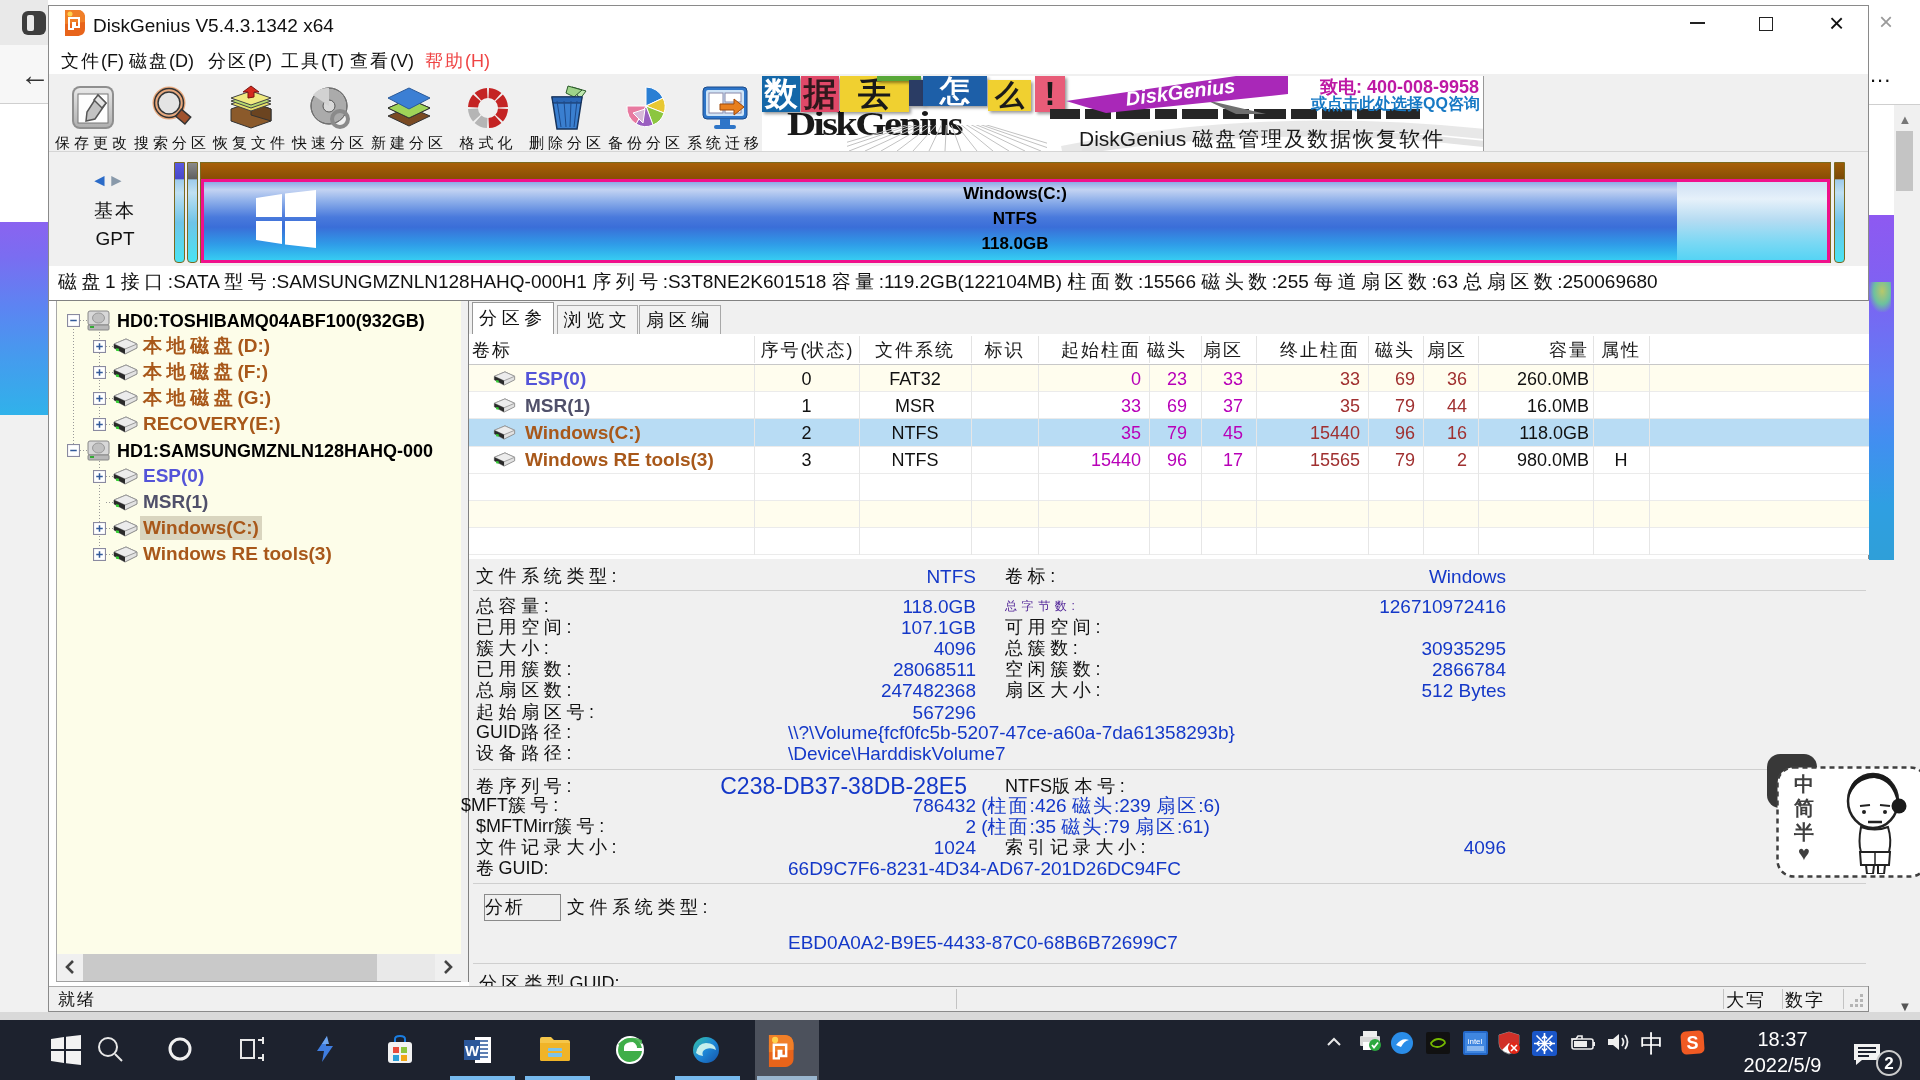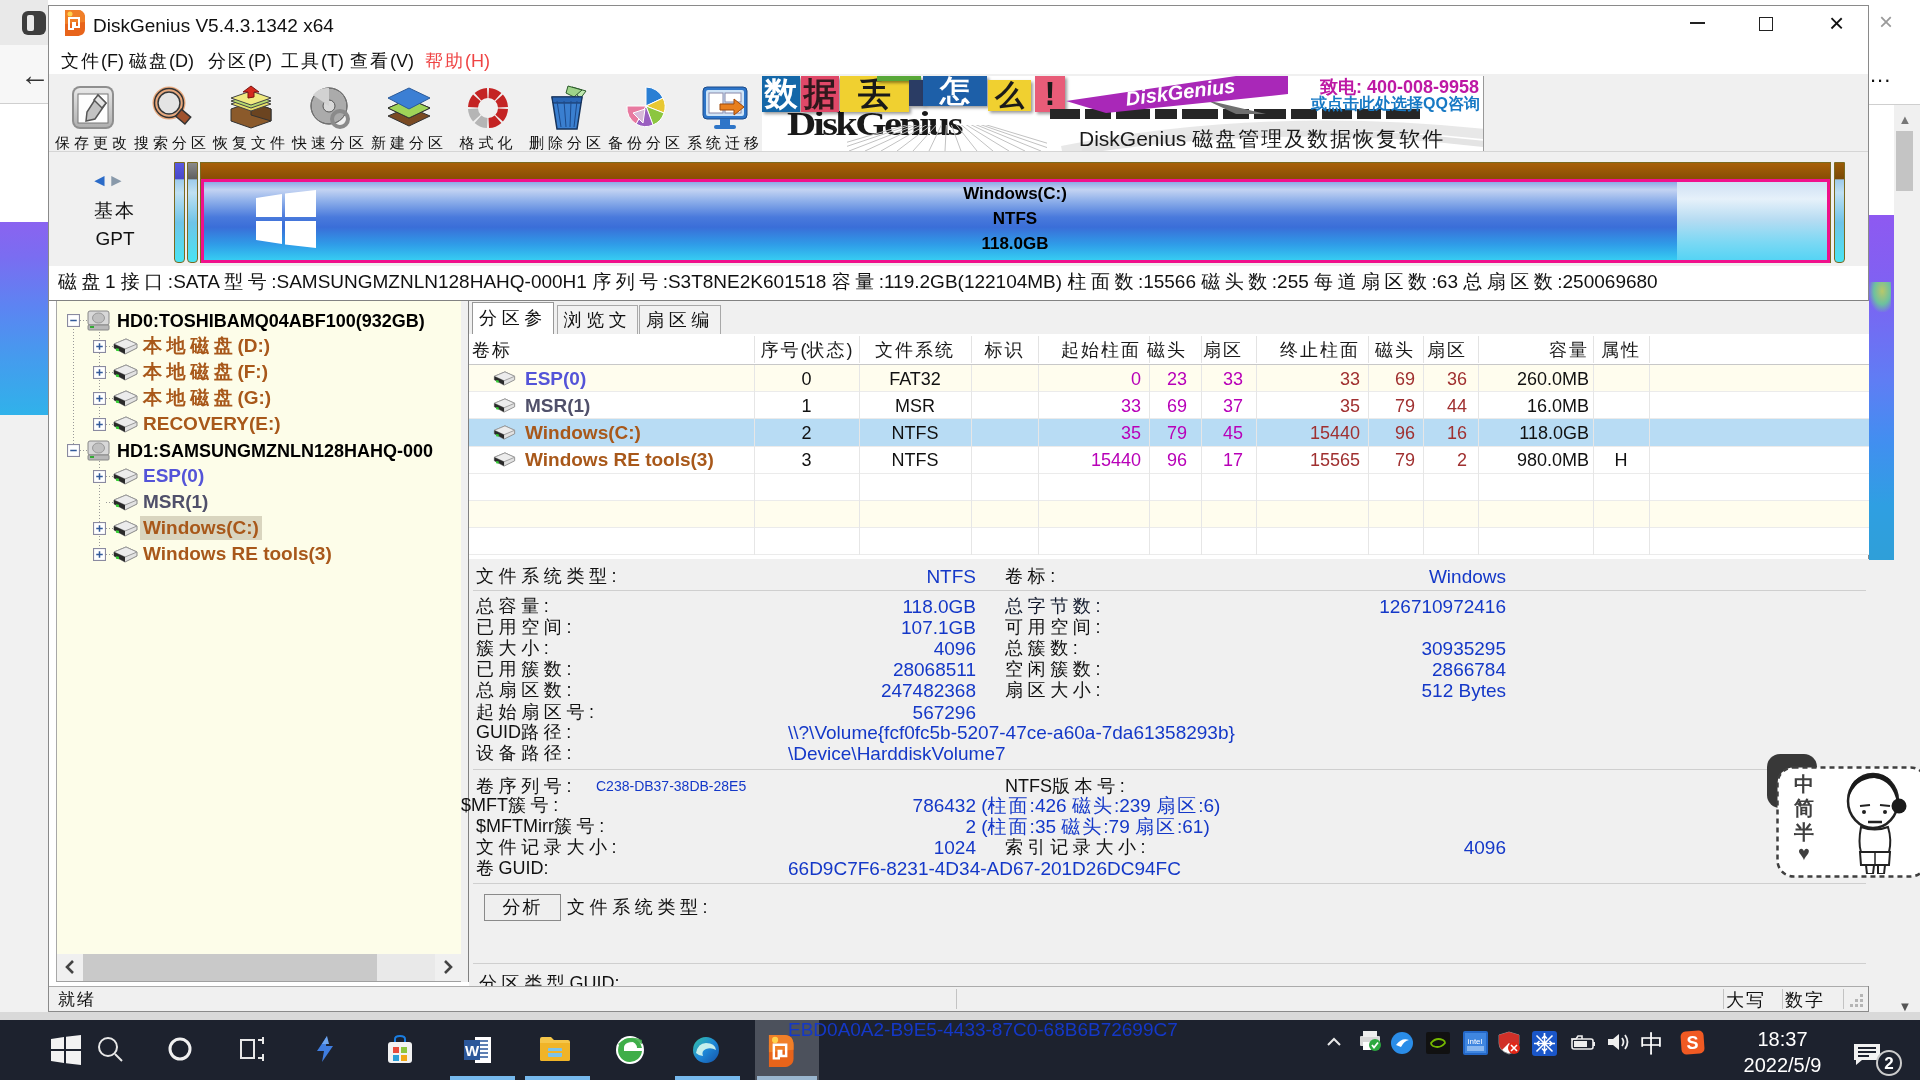--- a/index.html
+++ b/index.html
@@ -587,21 +587,21 @@
 <div class="abs" style="left:1268px;top:443px;width:150px;height:22px;font-size:18px;line-height:22px;color:#a03030;text-align:right">2</div>
 <div class="abs" style="left:1390px;top:443px;width:150px;height:22px;font-size:18px;line-height:22px;color:#111;text-align:right">980.0MB</div>
 <div class="abs" style="left:1544px;top:443px;width:56px;height:22px;font-size:18px;line-height:22px;color:#111;text-align:center">H</div>
 <div class="abs" style="left:420px;top:553px;width:1400px;height:427px;background:#f0f0f0"></div>
 <div class="abs" style="left:427px;top:560px;height:21px;font-size:18px;line-height:21px;color:#111;white-space:nowrap"><span class="k">文件系统类型</span>:</div>
 <div class="abs" style="left:527px;top:560px;width:400px;height:21px;font-size:19px;line-height:21px;color:#1438c8;text-align:right">NTFS</div>
 <div class="abs" style="left:956px;top:560px;height:21px;font-size:18px;line-height:21px;color:#111;white-space:nowrap"><span class="k">卷标</span>:</div>
 <div class="abs" style="left:1057px;top:560px;width:400px;height:21px;font-size:19px;line-height:21px;color:#1438c8;text-align:right">Windows</div>
 <div class="abs" style="left:427px;top:590px;height:21px;font-size:18px;line-height:21px;color:#111;white-space:nowrap"><span class="k">总容量</span>:</div>
 <div class="abs" style="left:527px;top:590px;width:400px;height:21px;font-size:19px;line-height:21px;color:#1438c8;text-align:right">118.0GB</div>
-<div class="abs" style="left:956px;top:590px;height:21px;font-size:18px;line-height:21px;color:#0f172a;white-space:nowrap"><span class="k">总字节数</span>:</div>
+<div class="abs" style="left:956px;top:590px;height:21px;font-size:12px;line-height:21px;color:#4c1d95;white-space:nowrap"><span class="k">总字节数</span>:</div>
 <div class="abs" style="left:1057px;top:590px;width:400px;height:21px;font-size:19px;line-height:21px;color:#1438c8;text-align:right">126710972416</div>
 <div class="abs" style="left:427px;top:611px;height:21px;font-size:18px;line-height:21px;color:#111;white-space:nowrap"><span class="k">已用空间</span>:</div>
 <div class="abs" style="left:527px;top:611px;width:400px;height:21px;font-size:19px;line-height:21px;color:#1438c8;text-align:right">107.1GB</div>
 <div class="abs" style="left:956px;top:611px;height:21px;font-size:18px;line-height:21px;color:#111;white-space:nowrap"><span class="k">可用空间</span>:</div>
 <div class="abs" style="left:427px;top:632px;height:21px;font-size:18px;line-height:21px;color:#111;white-space:nowrap"><span class="k">簇大小</span>:</div>
 <div class="abs" style="left:527px;top:632px;width:400px;height:21px;font-size:19px;line-height:21px;color:#1438c8;text-align:right">4096</div>
 <div class="abs" style="left:956px;top:632px;height:21px;font-size:18px;line-height:21px;color:#111;white-space:nowrap"><span class="k">总簇数</span>:</div>
 <div class="abs" style="left:1057px;top:632px;width:400px;height:21px;font-size:19px;line-height:21px;color:#1438c8;text-align:right">30935295</div>
 <div class="abs" style="left:427px;top:653px;height:21px;font-size:18px;line-height:21px;color:#111;white-space:nowrap"><span class="k">已用簇数</span>:</div>
 <div class="abs" style="left:527px;top:653px;width:400px;height:21px;font-size:19px;line-height:21px;color:#1438c8;text-align:right">28068511</div>
@@ -611,43 +611,43 @@
 <div class="abs" style="left:527px;top:674px;width:400px;height:21px;font-size:19px;line-height:21px;color:#1438c8;text-align:right">247482368</div>
 <div class="abs" style="left:956px;top:674px;height:21px;font-size:18px;line-height:21px;color:#111;white-space:nowrap"><span class="k">扇区大小</span>:</div>
 <div class="abs" style="left:1057px;top:674px;width:400px;height:21px;font-size:19px;line-height:21px;color:#1438c8;text-align:right">512 Bytes</div>
 <div class="abs" style="left:427px;top:696px;height:21px;font-size:18px;line-height:21px;color:#111;white-space:nowrap"><span class="k">起始扇区号</span>:</div>
 <div class="abs" style="left:527px;top:696px;width:400px;height:21px;font-size:19px;line-height:21px;color:#1438c8;text-align:right">567296</div>
 <div class="abs" style="left:427px;top:716px;height:21px;font-size:18px;line-height:21px;color:#111;white-space:nowrap">GUID<span class="k">路径</span>:</div>
 <div class="abs" style="left:739px;top:716px;height:21px;font-size:19px;line-height:21px;color:#1438c8;white-space:nowrap">\\?\Volume{fcf0fc5b-5207-47ce-a60a-7da61358293b}</div>
 <div class="abs" style="left:427px;top:737px;height:21px;font-size:18px;line-height:21px;color:#111;white-space:nowrap"><span class="k">设备路径</span>:</div>
 <div class="abs" style="left:739px;top:737px;height:21px;font-size:19px;line-height:21px;color:#1438c8;white-space:nowrap">\Device\HarddiskVolume7</div>
 <div class="abs" style="left:427px;top:770px;height:21px;font-size:18px;line-height:21px;color:#111;white-space:nowrap"><span class="k">卷序列号</span>:</div>
-<div class="abs" style="left:547px;top:770px;width:400px;height:21px;font-size:14px;line-height:21px;color:#1438c8;text-align:left">C238-DB37-38DB-28E5</div>
+<div class="abs" style="left:518px;top:770px;width:400px;height:21px;font-size:23px;line-height:21px;color:#1438c8;text-align:right">C238-DB37-38DB-28E5</div>
 <div class="abs" style="left:956px;top:770px;height:21px;font-size:18px;line-height:21px;color:#111;white-space:nowrap">NTFS<span class="k">版本号</span>:</div>
 <div class="abs" style="left:412px;top:789px;height:21px;font-size:18px;line-height:21px;color:#111;white-space:nowrap">$MFT<span class="k">簇号</span>:</div>
 <div class="abs" style="left:527px;top:789px;width:400px;height:21px;font-size:19px;line-height:21px;color:#1438c8;text-align:right;white-space:nowrap">786432</div>
 <div class="abs" style="left:927px;top:789px;height:21px;font-size:19px;line-height:21px;color:#1438c8;white-space:nowrap">&nbsp;(<span class="k2">柱面</span>:426 <span class="k2">磁头</span>:239 <span class="k2">扇区</span>:6)</div>
 <div class="abs" style="left:427px;top:810px;height:21px;font-size:18px;line-height:21px;color:#111;white-space:nowrap">$MFTMirr<span class="k">簇号</span>:</div>
 <div class="abs" style="left:527px;top:810px;width:400px;height:21px;font-size:19px;line-height:21px;color:#1438c8;text-align:right;white-space:nowrap">2</div>
 <div class="abs" style="left:927px;top:810px;height:21px;font-size:19px;line-height:21px;color:#1438c8;white-space:nowrap">&nbsp;(<span class="k2">柱面</span>:35 <span class="k2">磁头</span>:79 <span class="k2">扇区</span>:61)</div>
 <div class="abs" style="left:427px;top:831px;height:21px;font-size:18px;line-height:21px;color:#111;white-space:nowrap"><span class="k">文件记录大小</span>:</div>
 <div class="abs" style="left:527px;top:831px;width:400px;height:21px;font-size:19px;line-height:21px;color:#1438c8;text-align:right">1024</div>
 <div class="abs" style="left:956px;top:831px;height:21px;font-size:18px;line-height:21px;color:#111;white-space:nowrap"><span class="k">索引记录大小</span>:</div>
 <div class="abs" style="left:1057px;top:831px;width:400px;height:21px;font-size:19px;line-height:21px;color:#1438c8;text-align:right">4096</div>
 <div class="abs" style="left:427px;top:852px;height:21px;font-size:18px;line-height:21px;color:#111;white-space:nowrap"><span class="k">卷</span>GUID:</div>
 <div class="abs" style="left:739px;top:852px;height:21px;font-size:19px;line-height:21px;color:#1438c8;white-space:nowrap">66D9C7F6-8231-4D34-AD67-201D26DC94FC</div>
 <div class="abs" style="left:424px;top:584.4px;width:1393px;height:1px;background:#cfcfcf"></div>
 <div class="abs" style="left:424px;top:762.6px;width:1393px;height:1px;background:#cfcfcf"></div>
 <div class="abs" style="left:424px;top:876.6px;width:1393px;height:1px;background:#cfcfcf"></div>
 <div class="abs" style="left:424px;top:957.0px;width:1393px;height:1px;background:#cfcfcf"></div>
-<div class="abs" style="left:435px;top:888px;width:77px;height:27px;background:#efefef;border:1px solid #8a8a8a;font-size:18px;text-align:center;line-height:25px;color:#111"><span class="k2">分析</span></div>
+<div class="abs" style="left:435px;top:888px;width:77px;height:27px;background:#efefef;border:1px solid #8a8a8a;font-size:18px;text-align:left;line-height:25px;color:#111"><span class="k2">分析</span></div>
 <div class="abs" style="left:518px;top:891px;height:21px;font-size:18px;line-height:21px;color:#111;white-space:nowrap"><span class="k">文件系统类型</span>:</div>
 <div class="abs" style="left:420px;top:962px;width:1400px;height:18px;overflow:hidden"></div>
 <div class="abs" style="left:430px;top:967px;height:21px;font-size:18px;line-height:21px;color:#111;white-space:nowrap"><span class="k">分区类型</span>GUID:</div>
-<div class="abs" style="left:739px;top:1013px;height:21px;font-size:19px;line-height:21px;color:#1438c8;white-space:nowrap">EBD0A0A2-B9E5-4433-87C0-68B6B72699C7</div>
+<div class="abs" style="left:739px;top:926px;height:21px;font-size:19px;line-height:21px;color:#1438c8;white-space:nowrap">EBD0A0A2-B9E5-4433-87C0-68B6B72699C7</div>
 <div class="abs" style="left:0;top:980px;width:1819px;height:25px;background:#f0f0f0;border-top:1px solid #ababab"></div>
 <div class="abs" style="left:9px;top:984px;height:20px;font-size:17px;line-height:20px;color:#111"><span class="k2">就绪</span></div>
 <div class="abs" style="left:907px;top:983px;width:1px;height:20px;background:#c3c3c3"></div>
 <div class="abs" style="left:1674px;top:983px;width:1px;height:20px;background:#c3c3c3"></div>
 <div class="abs" style="left:1733px;top:983px;width:1px;height:20px;background:#c3c3c3"></div>
 <div class="abs" style="left:1794px;top:983px;width:1px;height:20px;background:#c3c3c3"></div>
 <div class="abs" style="left:1672px;top:984px;width:50px;height:20px;font-size:18px;line-height:20px;color:#111;text-align:center"><span class="k2">大写</span></div>
 <div class="abs" style="left:1731px;top:984px;width:50px;height:20px;font-size:18px;line-height:20px;color:#111;text-align:center"><span class="k2">数字</span></div>
 <div class="abs" style="left:1801px;top:988px"><svg width="14" height="14" viewBox="0 0 14 14">
         <rect x="10" y="0" width="3" height="3" fill="#b5b5b5"></rect>

